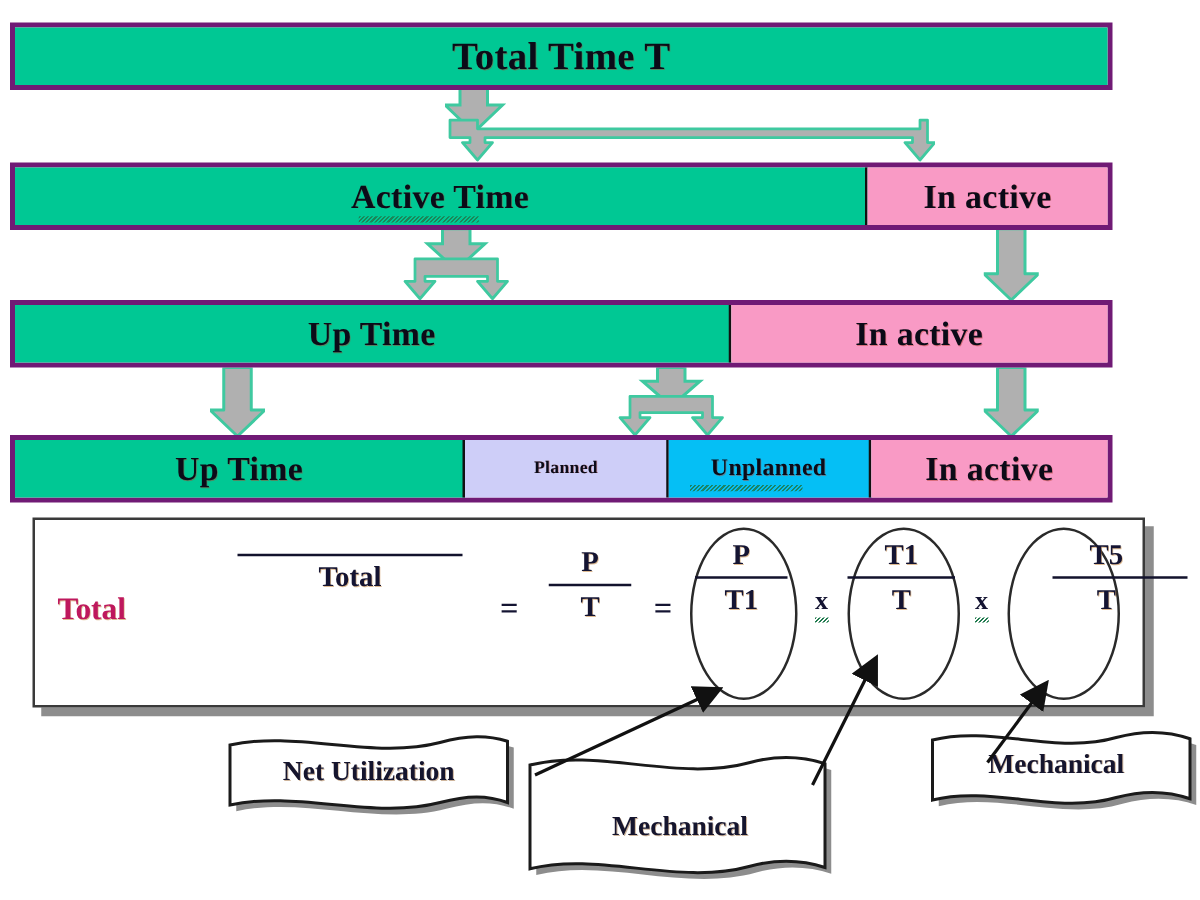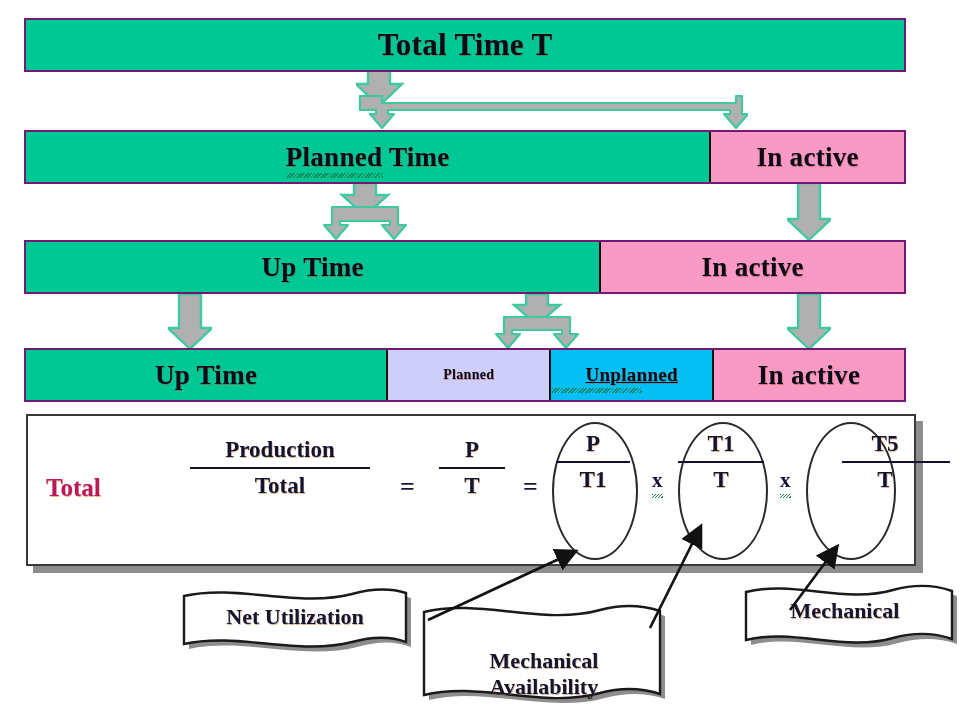--- a/index.html
+++ b/index.html
@@ -15,47 +15,47 @@
     position: relative;
     width: 960px;
     height: 720px;
     background: #ffffff;
     overflow: hidden;
   }
 
   
   .bar-row {
     position: absolute;
-    left: 24px;
+    left: 8px;
     width: 882px;
     height: 54px;
     box-sizing: border-box;
     display: flex;
-    border: 2px solid #701a75;
+    border: 4px solid #701a75;
     z-index: 5;
   }
   .seg {
     box-sizing: border-box;
     display: flex;
     align-items: center;
     justify-content: center;
     border-right: 2px solid #111111;
     color: #0b0b18;
     font-weight: 700;
     letter-spacing: .3px;
     text-shadow: 0.6px 0.6px 0 rgba(180,60,40,.45);
     white-space: nowrap;
     overflow: hidden;
   }
   .seg:last-child { border-right: none; }
 
   .c-green  { background: #00C894; }
   .c-pink   { background: #F99AC5; }
   .c-purple { background: #CECEF8; }
-  .c-cyan   { background: #05BFF5; text-decoration: underline; }
+  .c-cyan   { background: #05BFF5; }
 
   .f32 { font-size: 31px; }
   .f28 { font-size: 27px; }
   .f22 { font-size: 14px; }
   .f20 { font-size: 19px; }
 
   
   .squiggle {
     position: absolute;
     height: 5px;
@@ -188,21 +188,21 @@
                L14,28 L14,34 L8,34 L8,26 Z" fill="none" stroke="none"></path>
 
       <path d="M4,26 L26,26 L26,33 L380,33 L380,26 L386,26
                L386,36 L386,44 L392,44 L380,58 L368,44 L374,44 L374,40
                L32,40 L32,44 L38,44 L26,58 L14,44 L20,44 L20,40
                L4,40 Z" fill="#B0B0B0" stroke="#3FC9A0" stroke-width="2.2" stroke-linejoin="round"></path>
     </svg>
   </div>
 
   <div class="bar-row" id="row-active" style="top:130px;">
-    <div class="seg c-green f28" style="flex:78;">Planned Time</div>
+    <div class="seg c-green f28" style="flex:78;">Active Time</div>
     <div class="seg c-pink f28" style="flex:22;">In active</div>
   </div>
   <div class="squiggle" style="left:287px; top:173px; width:96px;"></div>
 
   <div class="conn" style="left:310px; top:183px; width:112px; height:58px;">
     <svg width="112" height="58" viewBox="0 0 112 58">
       <path d="M44,0 L66,0 L66,12 L78,12 L55,33 L32,12 L44,12 Z" fill="#B0B0B0" stroke="#3FC9A0" stroke-width="2.4"></path>
       <path d="M22,24 L88,24 L88,34 L88,42 L96,42 L84,56 L72,42 L80,42 L80,38
                L30,38 L30,42 L38,42 L26,56 L14,42 L22,42 Z" fill="#B0B0B0" stroke="#3FC9A0" stroke-width="2.2" stroke-linejoin="round"></path>
     </svg>
@@ -246,21 +246,20 @@
     <div class="seg c-pink f28" style="flex:21.8;">In active</div>
   </div>
   <div class="squiggle" style="left:552px; top:388px; width:90px;"></div>
 
   <div id="formula-panel">
     <div id="formula-inner">
 
       <div class="fm-label" style="left:18px; top:58px;">Total</div>
 
       <div class="frac" style="left:152px; top:22px; width:200px; font-size:23px;">
-        <span class="num">Production</span>
         <span class="vinc" style="width:180px;"></span>
         <span class="den">Total</span>
       </div>
 
       <div class="op" style="left:372px; top:56px;">=</div>
 
       <div class="frac" style="left:404px; top:22px; width:80px; font-size:23px;">
         <span class="num">P</span>
         <span class="vinc" style="width:66px;"></span>
         <span class="den">T</span>
@@ -330,21 +329,20 @@
 
   <div class="banner" style="left:416px; top:598px; width:256px; height:112px;">
     <svg width="256" height="112" viewBox="0 0 256 112">
       <path d="M13,19 C69,5 131,33 189,17 C211,11 231,12 249,18
                L249,101 C231,95 211,94 189,100 C131,116 69,88 13,102 Z" fill="#8d8d8d" stroke="none"></path>
       <path d="M8,14 C64,0 126,28 184,12 C206,6 226,7 244,13
                L244,96 C226,90 206,89 184,95 C126,111 64,83 8,97 Z" fill="#ffffff" stroke="#1a1a1a" stroke-width="2.4"></path>
     </svg>
     <div class="banner-text" style="top:26px;margin-top:24px;">
       <div>Mechanical</div>
-      <div>Availability</div>
     </div>
   </div>
 
   <div class="banner" style="left:738px; top:578px; width:222px; height:76px;">
     <svg width="222" height="76" viewBox="0 0 222 76">
       <path d="M13,19 C60,7 112,31 160,17 C182,11 202,12 219,18
                L219,66 C202,60 182,59 160,65 C112,79 60,55 13,67 Z" fill="#8d8d8d" stroke="none"></path>
       <path d="M8,14 C55,2 107,26 155,12 C177,6 197,7 214,13
                L214,61 C197,55 177,54 155,60 C107,74 55,50 8,62 Z" fill="#ffffff" stroke="#1a1a1a" stroke-width="2.4"></path>
     </svg>

